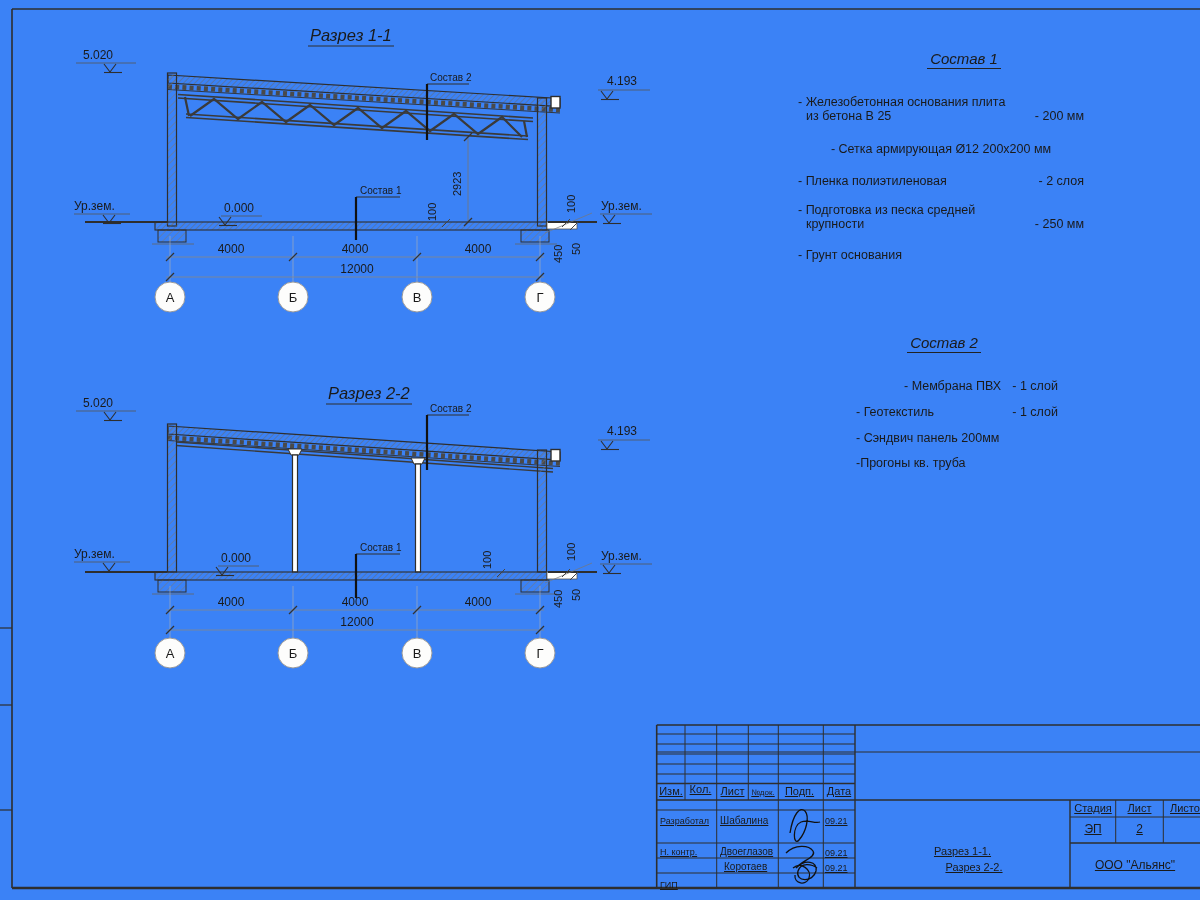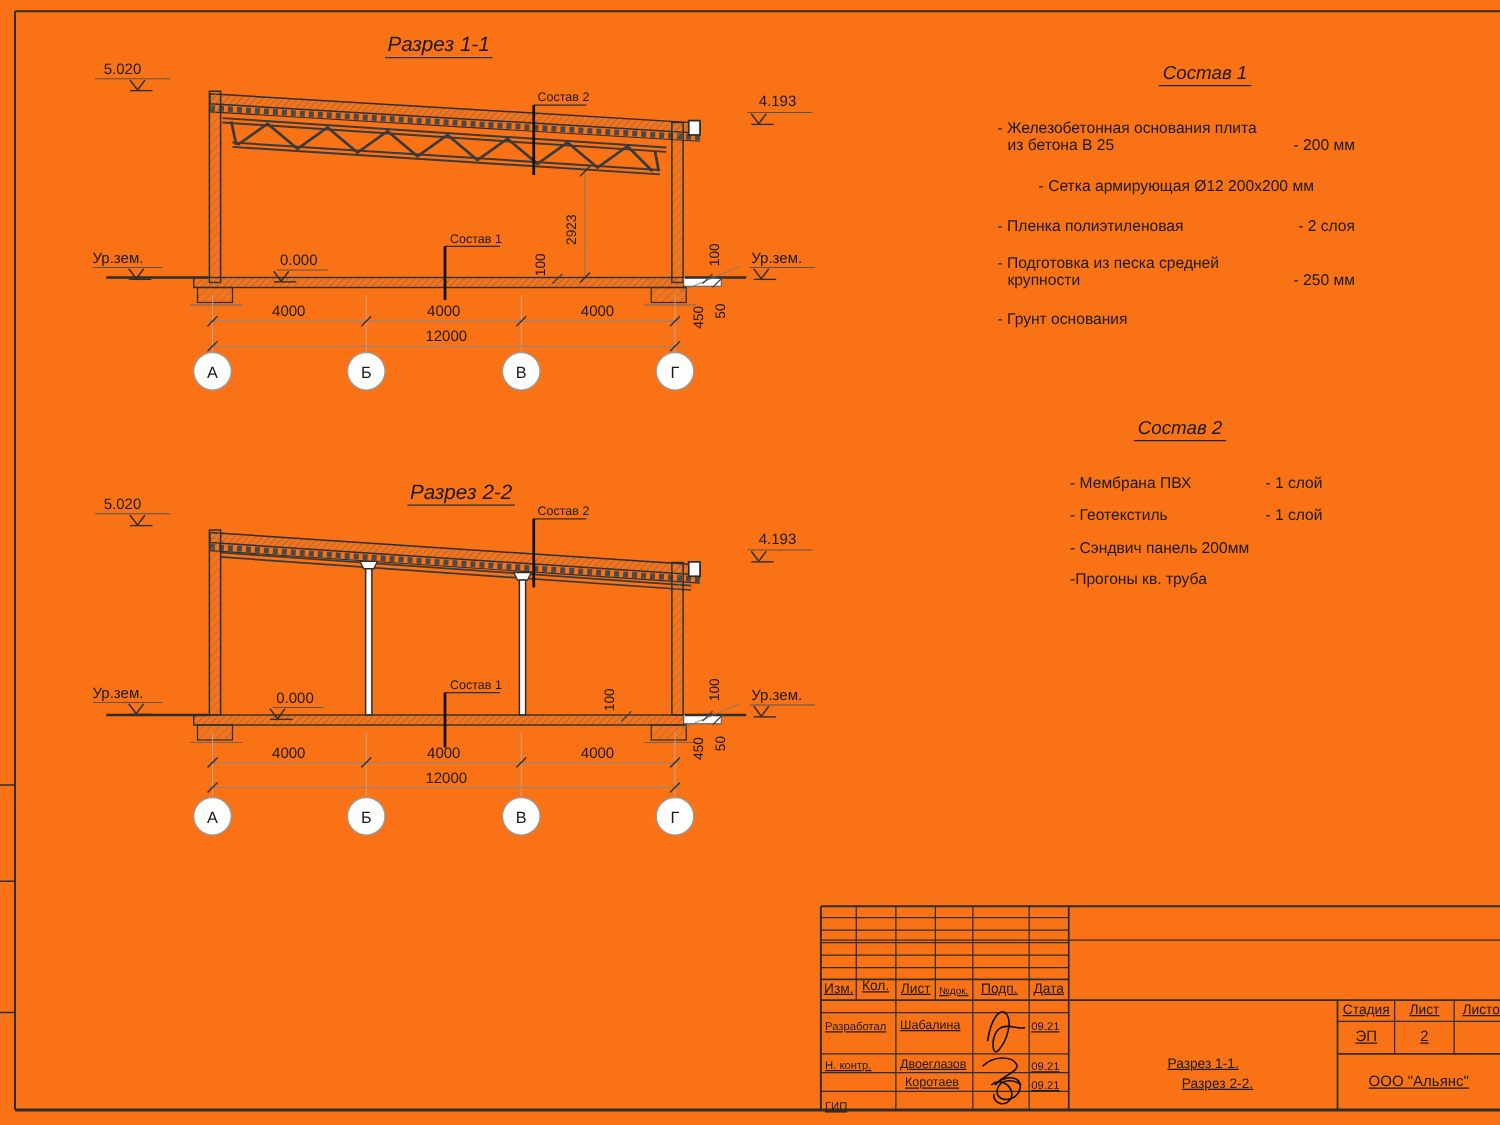--- a/index.html
+++ b/index.html
@@ -1,16 +1,16 @@
 <!DOCTYPE html>
 <html><head>
 <meta charset="utf-8">
 <style>
   html,body{margin:0;padding:0;background:#e8e8e8;}
-  .sheet{position:relative;width:1200px;height:900px;background:#f97316;overflow:hidden;
+  .sheet{position:relative;width:1200px;height:900px;background:#3b82f6;overflow:hidden;
          font-family:"Liberation Sans","DejaVu Sans",sans-serif;color:#1a1a1a;}
   svg{position:absolute;left:0;top:0;font-family:"Liberation Sans","DejaVu Sans",sans-serif;}
   svg text{fill:#1a1a1a;}
   
   .panel{position:absolute;font-size:12.5px;line-height:14px;}
   .panel .hd{font-style:italic;font-size:15px;text-align:center;}
   .panel .hd span{border-bottom:1px solid #222;padding:0 3px 1px 3px;}
   .item{position:relative;}
   .item .val{position:absolute;right:0;bottom:0;white-space:nowrap;}
   
@@ -312,21 +312,21 @@
     <span class="val">- 250 мм</span>
   </div>
   <div class="item" style="margin-top:17px;">
     <div>- Грунт основания</div>
     <span class="val"></span>
   </div>
 </div>
 
 <div class="panel" style="left:856px;top:336px;width:202px;">
   <div class="hd" style="padding-right:26px;"><span>Состав 2</span></div>
-  <div class="item" style="margin-top:29px;padding-right:50px;">
+  <div class="item" style="margin-top:29px;padding-right:50px;margin-left:48px;">
     <div>- Мембрана ПВХ</div>
     <span class="val">- 1 слой</span>
   </div>
   <div class="item" style="margin-top:12px;padding-right:47px;">
     <div>- Геотекстиль</div>
     <span class="val">- 1 слой</span>
   </div>
   <div class="item" style="margin-top:12px;">
     <div>- Сэндвич панель 200мм</div>
     <span class="val"></span>

